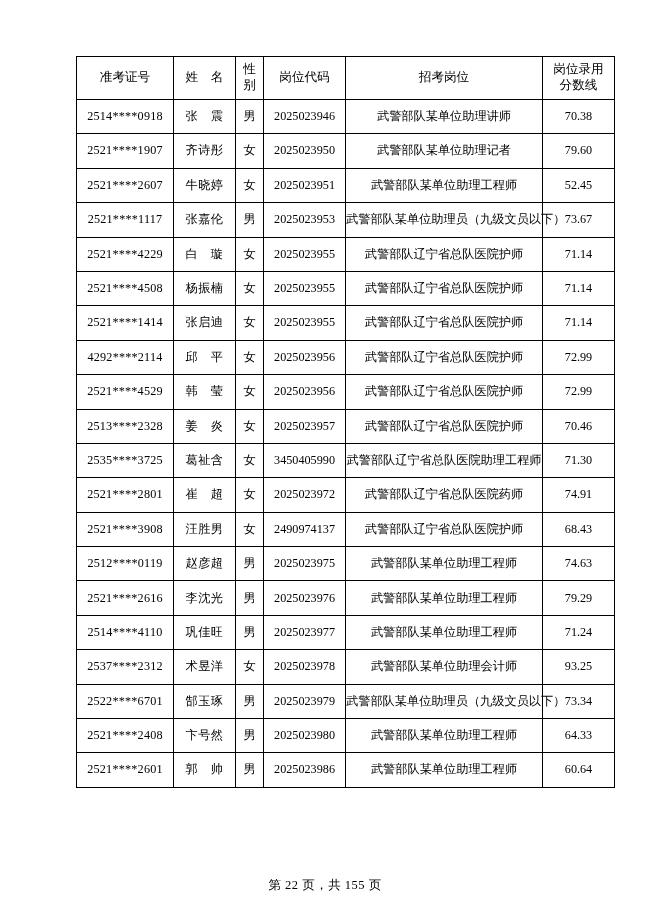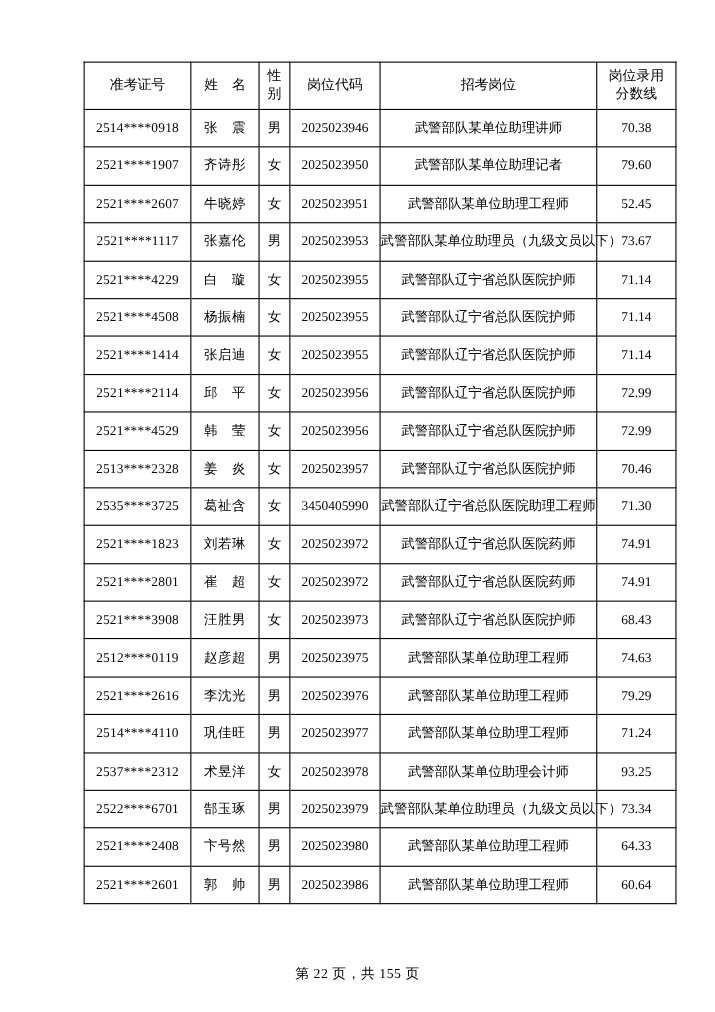--- a/index.html
+++ b/index.html
@@ -165,21 +165,21 @@
         </tr>
         <tr>
           <td class="cell-ticket">2521****1414</td>
           <td class="cell-name">张启迪</td>
           <td class="cell-sex">女</td>
           <td class="cell-code">2025023955</td>
           <td class="cell-post">武警部队辽宁省总队医院护师</td>
           <td class="cell-score">71.14</td>
         </tr>
         <tr>
-          <td class="cell-ticket">2521****2114</td>
+          <td class="cell-ticket">4292****2114</td>
           <td class="cell-name">邱　平</td>
           <td class="cell-sex">女</td>
           <td class="cell-code">2025023956</td>
           <td class="cell-post">武警部队辽宁省总队医院护师</td>
           <td class="cell-score">72.99</td>
         </tr>
         <tr>
           <td class="cell-ticket">2521****4529</td>
           <td class="cell-name">韩　莹</td>
           <td class="cell-sex">女</td>
@@ -197,40 +197,32 @@
         </tr>
         <tr>
           <td class="cell-ticket">2535****3725</td>
           <td class="cell-name">葛祉含</td>
           <td class="cell-sex">女</td>
           <td class="cell-code">3450405990</td>
           <td class="cell-post">武警部队辽宁省总队医院助理工程师</td>
           <td class="cell-score">71.30</td>
         </tr>
         <tr>
-          <td class="cell-ticket">2521****1823</td>
-          <td class="cell-name">刘若琳</td>
+          <td class="cell-ticket">2521****2801</td>
+          <td class="cell-name">崔　超</td>
           <td class="cell-sex">女</td>
           <td class="cell-code">2025023972</td>
           <td class="cell-post">武警部队辽宁省总队医院药师</td>
           <td class="cell-score">74.91</td>
         </tr>
         <tr>
-          <td class="cell-ticket">2521****2801</td>
-          <td class="cell-name">崔　超</td>
-          <td class="cell-sex">女</td>
-          <td class="cell-code">2025023972</td>
-          <td class="cell-post">武警部队辽宁省总队医院药师</td>
-          <td class="cell-score">74.91</td>
-        </tr>
-        <tr>
           <td class="cell-ticket">2521****3908</td>
           <td class="cell-name">汪胜男</td>
           <td class="cell-sex">女</td>
-          <td class="cell-code">2025023973</td>
+          <td class="cell-code">2490974137</td>
           <td class="cell-post">武警部队辽宁省总队医院护师</td>
           <td class="cell-score">68.43</td>
         </tr>
         <tr>
           <td class="cell-ticket">2512****0119</td>
           <td class="cell-name">赵彦超</td>
           <td class="cell-sex">男</td>
           <td class="cell-code">2025023975</td>
           <td class="cell-post">武警部队某单位助理工程师</td>
           <td class="cell-score">74.63</td>

